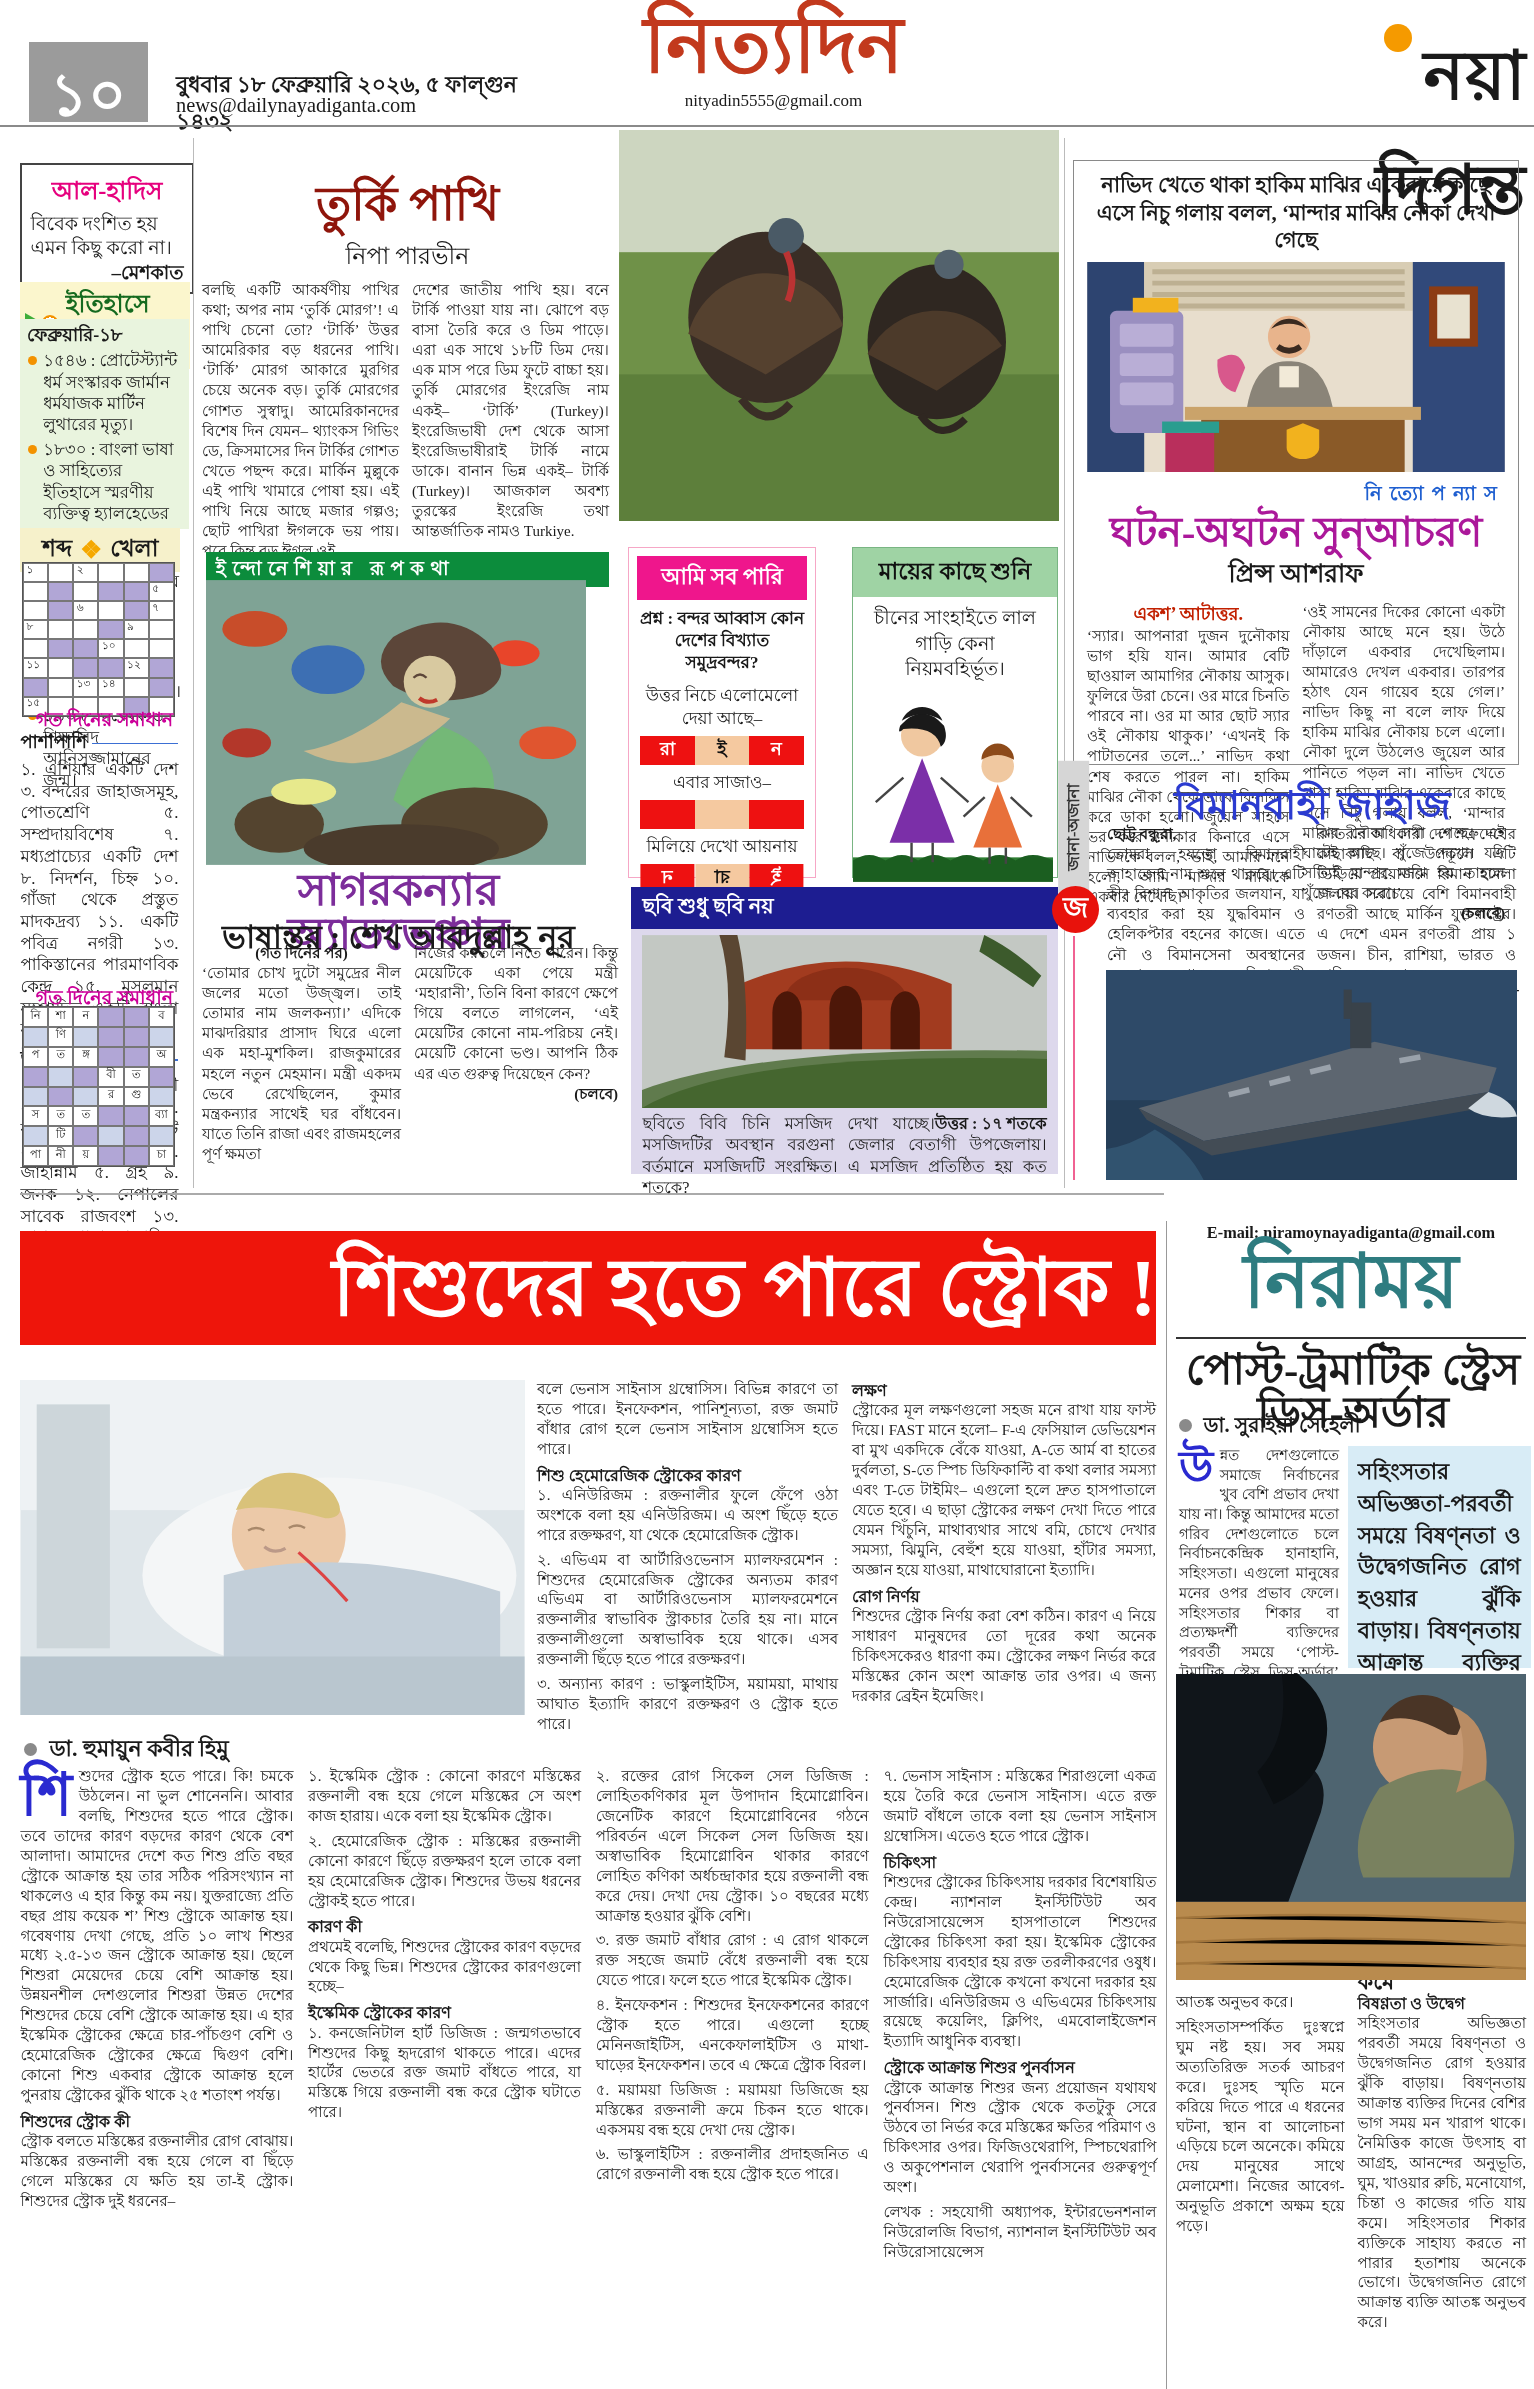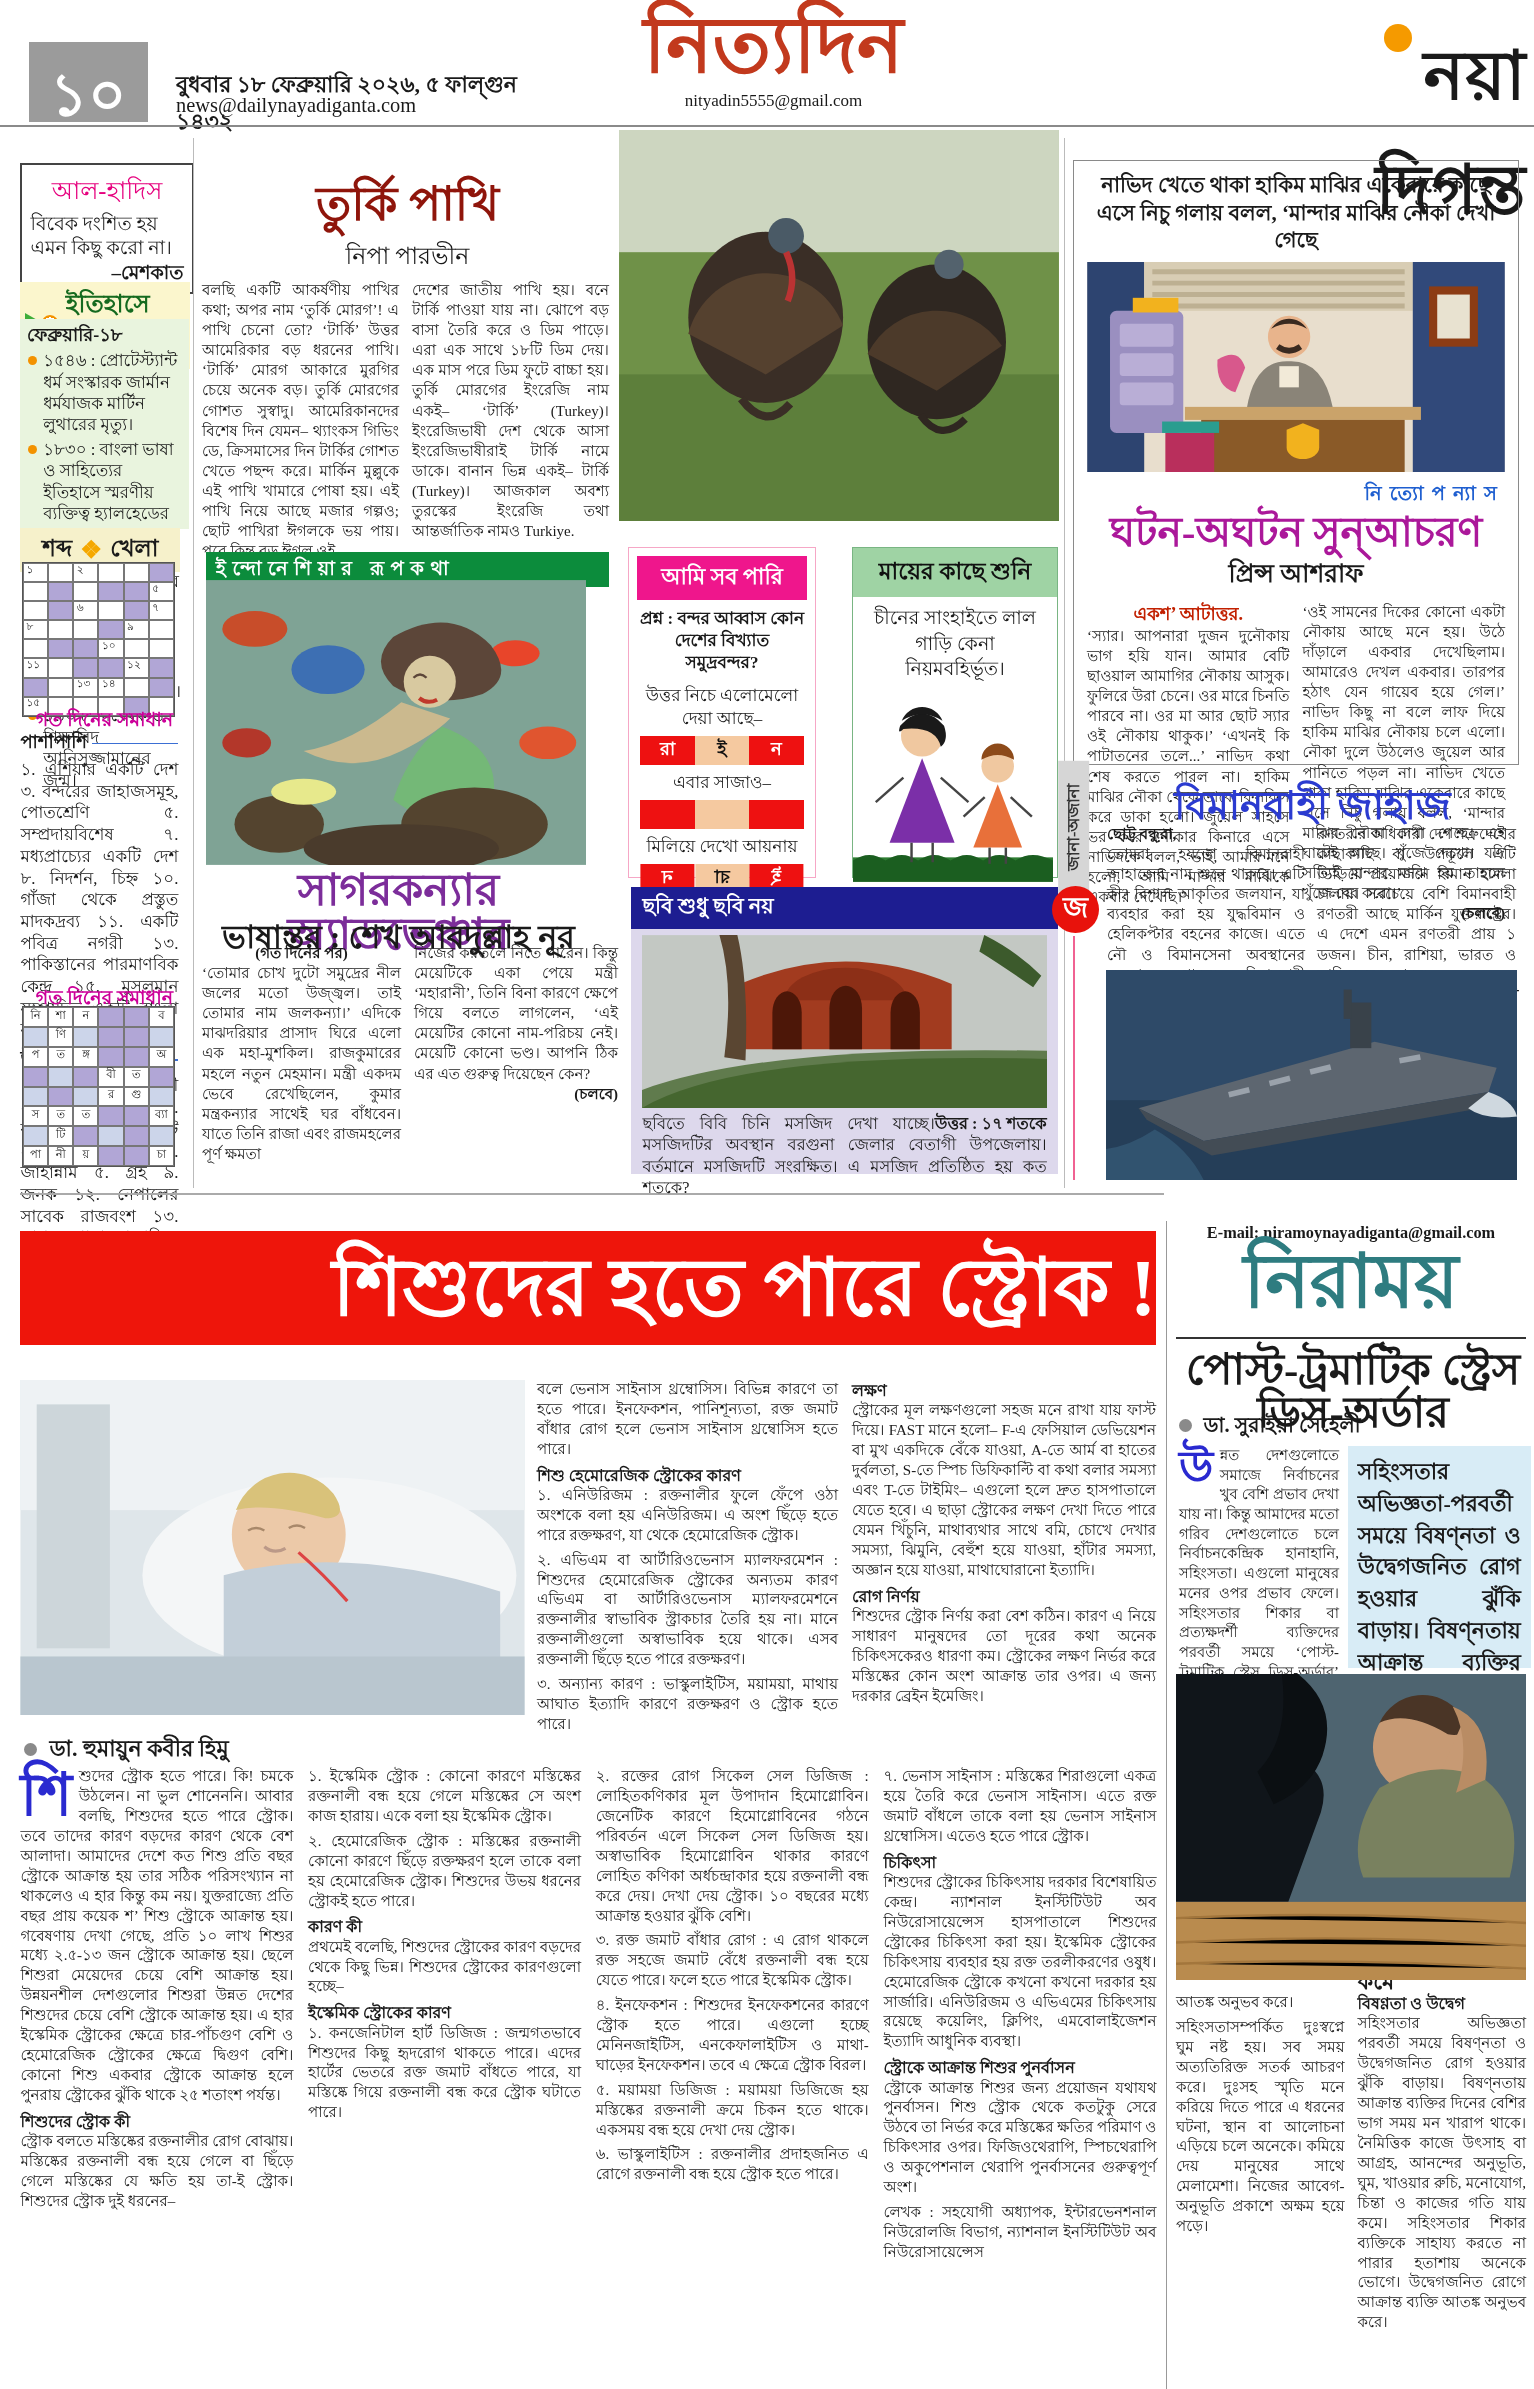--- a/index.html
+++ b/index.html
@@ -12,21 +12,21 @@
   .pagenum{background:#9b9b9b;color:#ffffff;font-size:59px;font-weight:bold;
            display:flex;align-items:flex-end;justify-content:center;line-height:.9;}
   .dateline{font-size:22px;font-weight:bold;}
   .hdr-mail{font-size:20.4px;}
   .masthead{color:#c2391d;font-size:78px;font-weight:bold;line-height:1;}
   .masthead-mail{font-size:17px;text-align:center;}
   .brand{font-size:68px;font-weight:bold;letter-spacing:1.6px;}
   .brand-dot{position:absolute;width:28px;height:28px;border-radius:50%;background:#f59a00;}
   
   .hadith{border:2.4px solid #444;padding:6.5px 8.1px;text-align:center;}
-  .hadith-title{color:#e6007e;font-size:24.4px;font-weight:normal;}
+  .hadith-title{color:#e6007e;font-size:24.4px;font-weight:bold;}
   .hadith-text{font-size:19px;line-height:1.3;text-align:left;}
   .hadith-src{font-weight:bold;}
   .hist-hdr{background:#fbf6cd;display:flex;align-items:center;gap:6.5px;padding:3.3px 4.9px;}
   .hist-hdr .t{color:#156a1f;font-weight:bold;font-size:24.4px;}
   .tri{width:0;height:0;border-left:21px solid #3fae3a;border-top:12.2px solid transparent;border-bottom:12.2px solid transparent;}
   .spiral{width:21px;height:21px;border-radius:50%;background:radial-gradient(circle at 50% 50%,#ffffff 0 3.3px,#f39200 3.3px 6.5px,#ffffff 6.5px 8.1px,#f39200 8.1px);margin-left:-11.4px;}
   .hist-body{background:#e9f4de;padding:4.9px 6.5px 8.1px 6.5px;font-size:16.7px;line-height:1.28;}
   .hist-date{font-weight:bold;font-size:18px;}
   .hist-item{position:relative;padding-left:16.3px;margin-top:3.3px;text-align:left;}
   .hist-item::before{content:"";position:absolute;left:1.6px;top:5.7px;width:9px;height:9px;border-radius:50%;background:#f39200;}

